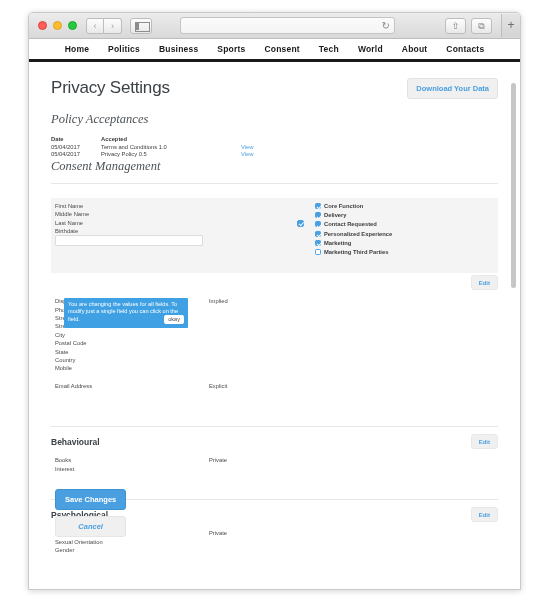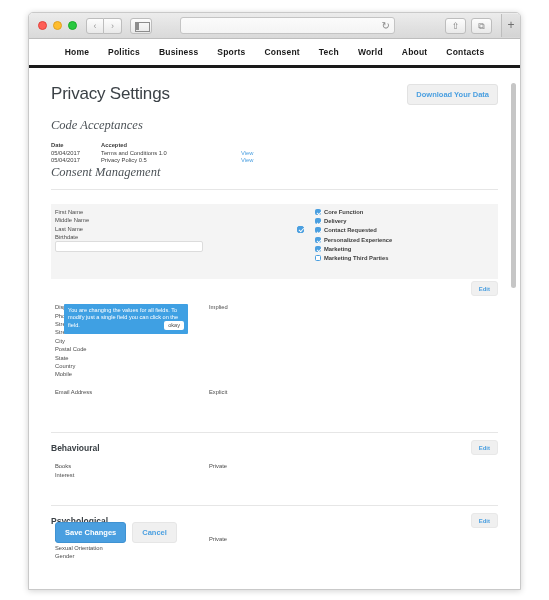--- a/index.html
+++ b/index.html
@@ -86,21 +86,21 @@
   .plus-btn {
     width: 19px; height: 23px;
     background: linear-gradient(#e4e4e4,#d4d4d4);
     border-left: 1px solid #bdbdbd;
     font-size: 12px; color: #6e6e6e; text-align: center; line-height: 22px;
     margin-left: 4px; margin-right: -6px;
   }
 
   
   .site-nav {
-    height: 29px;
+    height: 23px;
     background: #ffffff;
     border-bottom: 3px solid #1a1a1a;
     display: flex; align-items: center; justify-content: center;
     gap: 19px;
   }
   .site-nav a {
     font-size: 8.5px; font-weight: bold; color: #1a1a1a;
     text-decoration: none; letter-spacing: .2px;
   }
 
@@ -194,30 +194,30 @@
     z-index: 20;
   }
   .tooltip .okay {
     background: #ffffff; color: #4a4a4a;
     border: none; border-radius: 2px;
     font-size: 5.6px; padding: 1.5px 4px;
     float: right; margin-top: -1px; cursor: pointer;
   }
 
   
-  .actions { position: absolute; left: 26px; bottom: 49px; display: flex; gap: 6px; z-index: 25; }
+  .actions { position: absolute; left: 26px; bottom: 49px; display: flex; gap: 6px; z-index: 25; flex-direction: column; }
   .btn-primary {
     background: #4a9fe0; border: 1px solid #3f92d2; border-radius: 3px;
     color: #fff; font-size: 7.5px; font-weight: bold;
     padding: 5px 9px; cursor: pointer;
   }
   .btn-cancel {
     background: #f0f0f0; border: 1px solid #e6e6e6; border-radius: 3px;
     color: #4a9fe0; font-size: 7.5px; font-weight: bold;
-    padding: 5px 9px; cursor: pointer;
+    padding: 5px 9px; cursor: pointer; font-style: italic;
   }
 
   
   .scrolltrack {
     position: absolute; right: 2px; top: 30px;
     width: 6px; height: 545px;
     background: transparent;
   }
   .scrollthumb {
     position: absolute; right: 2px; top: 40px;
@@ -263,21 +263,21 @@
       <a href="#">Contacts</a>
     </div>
 
   <div class="page">
 
     <div class="page-head">
       <h1 class="title">Privacy Settings</h1>
       <button class="btn-grey">Download Your Data</button>
     </div>
 
-    <h2 class="sub">Code Acceptances</h2>
+    <h2 class="sub">Policy Acceptances</h2>
 
     <table class="legal">
       <thead>
         <tr>
           <th>Date</th>
           <th>Accepted</th>
           <th></th>
         </tr>
       </thead>
       <tbody id="legal-body">

